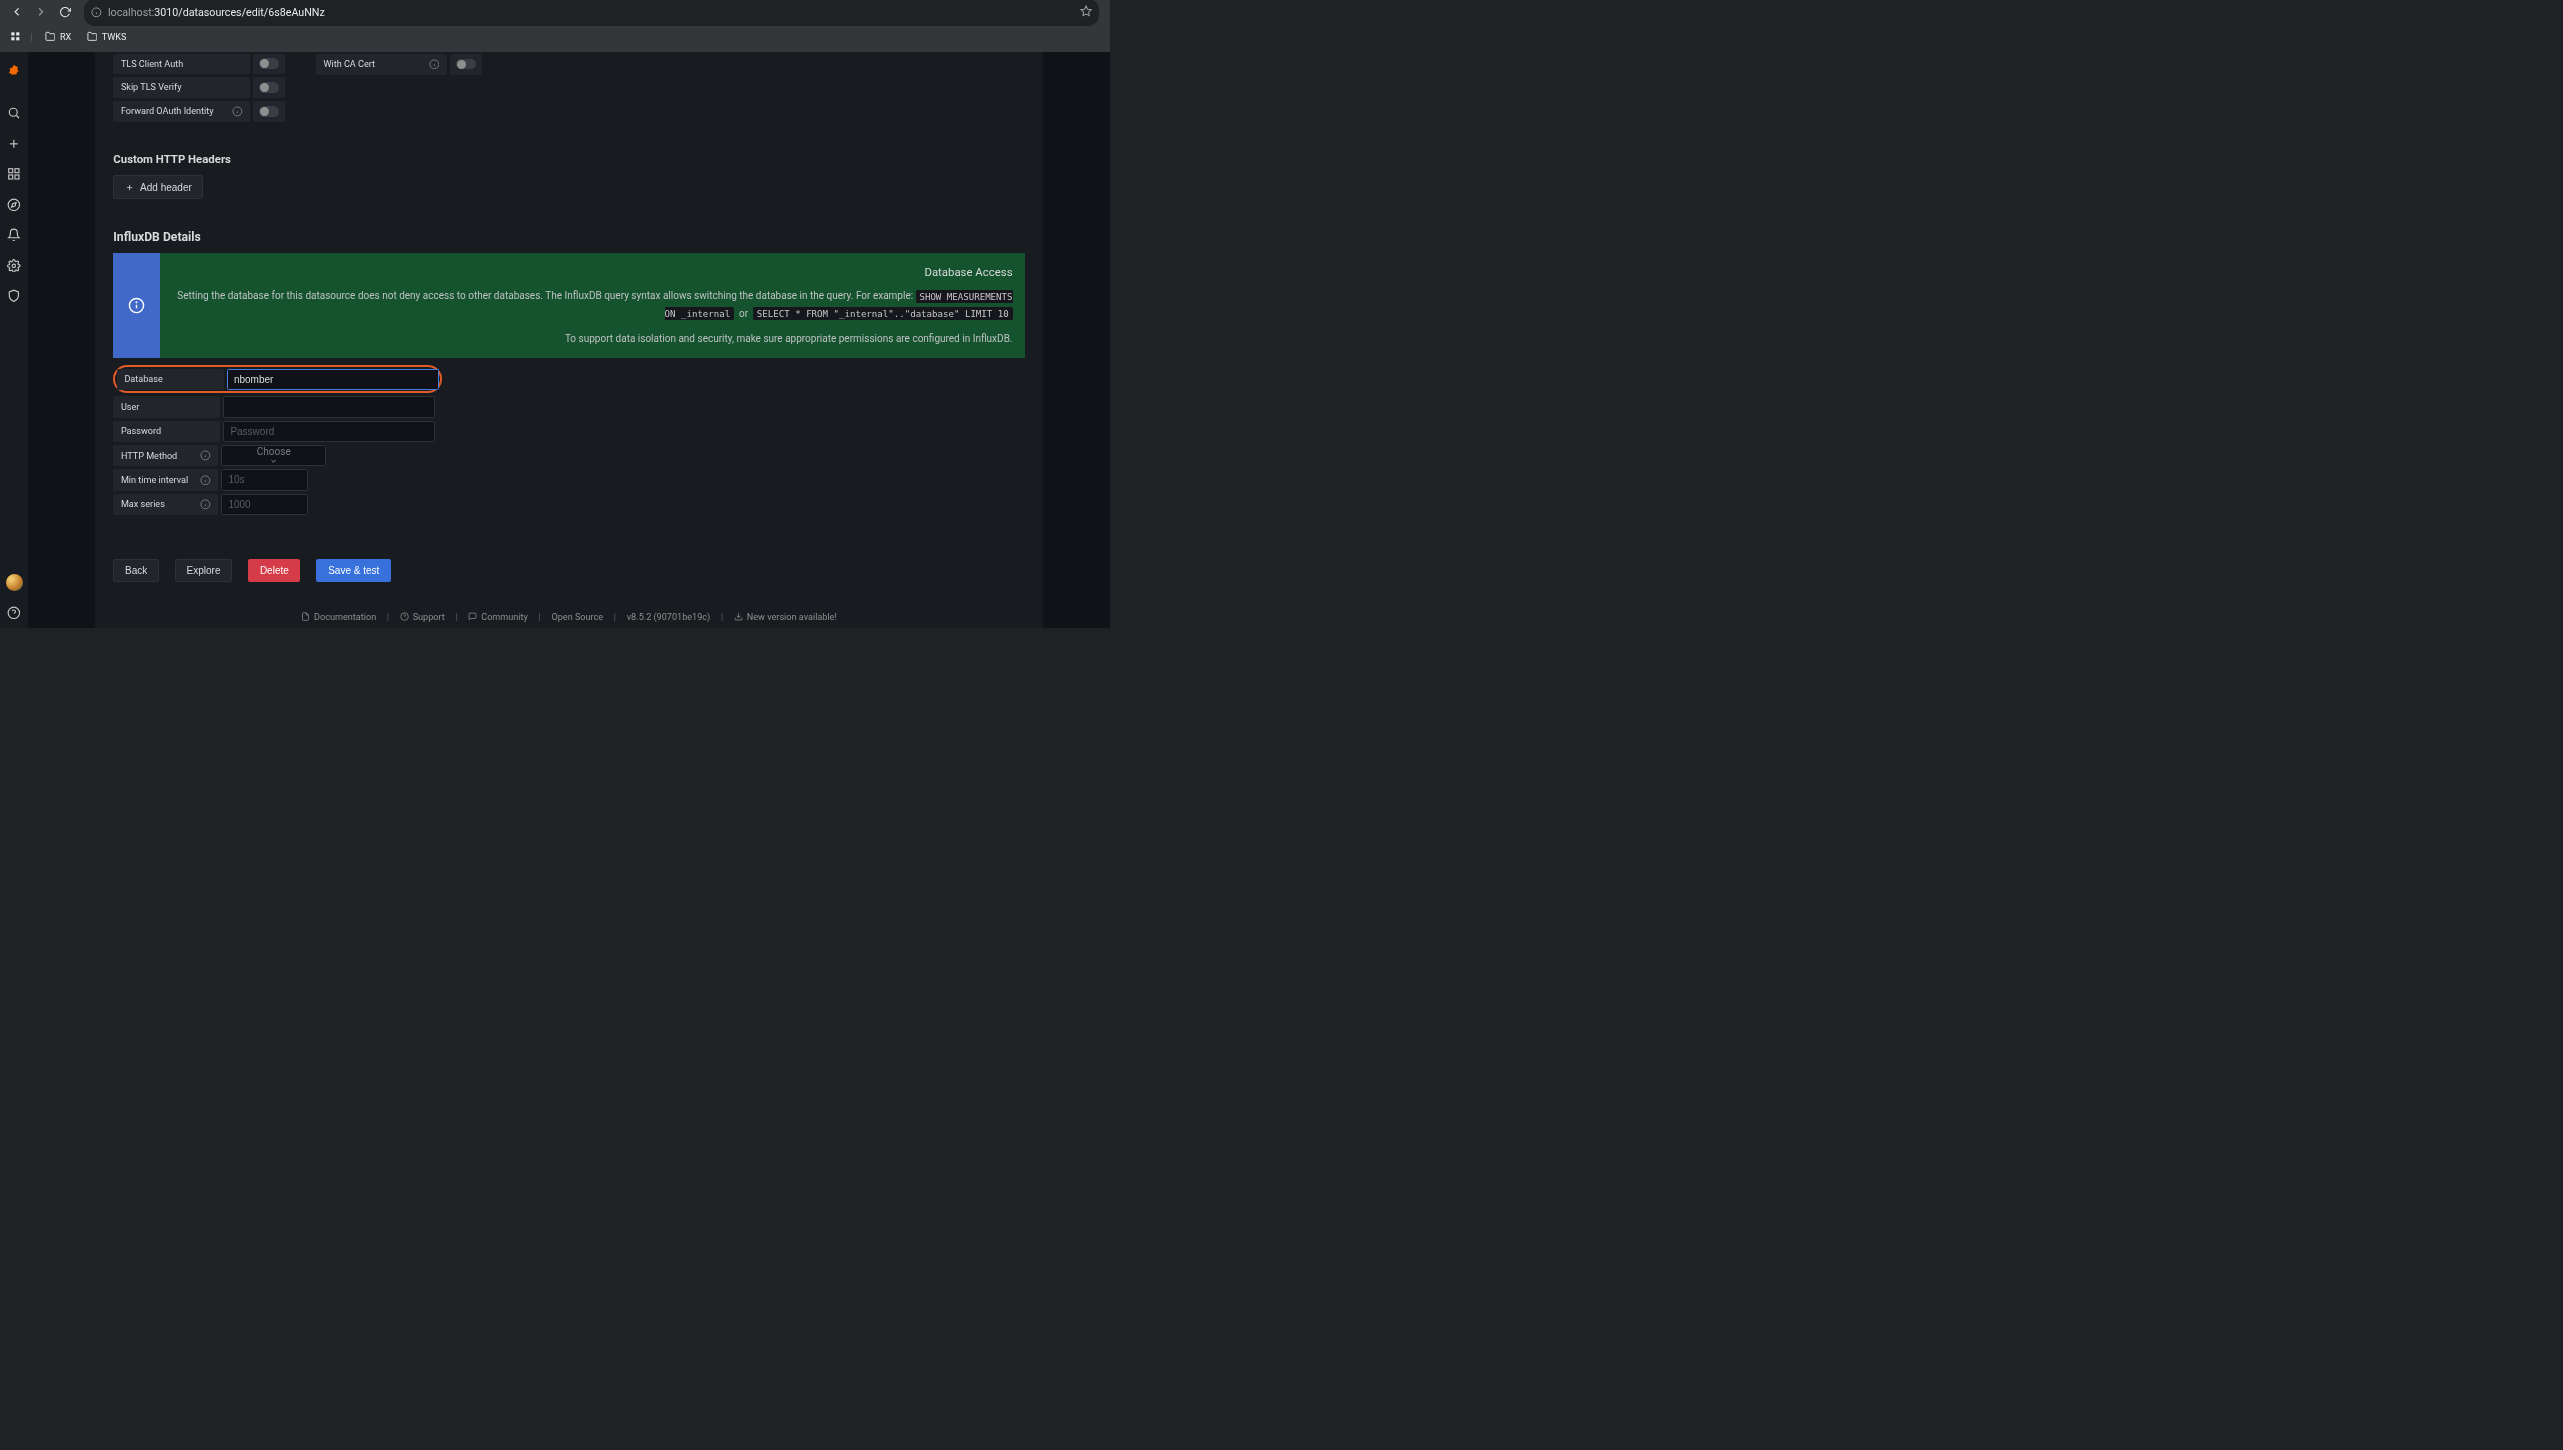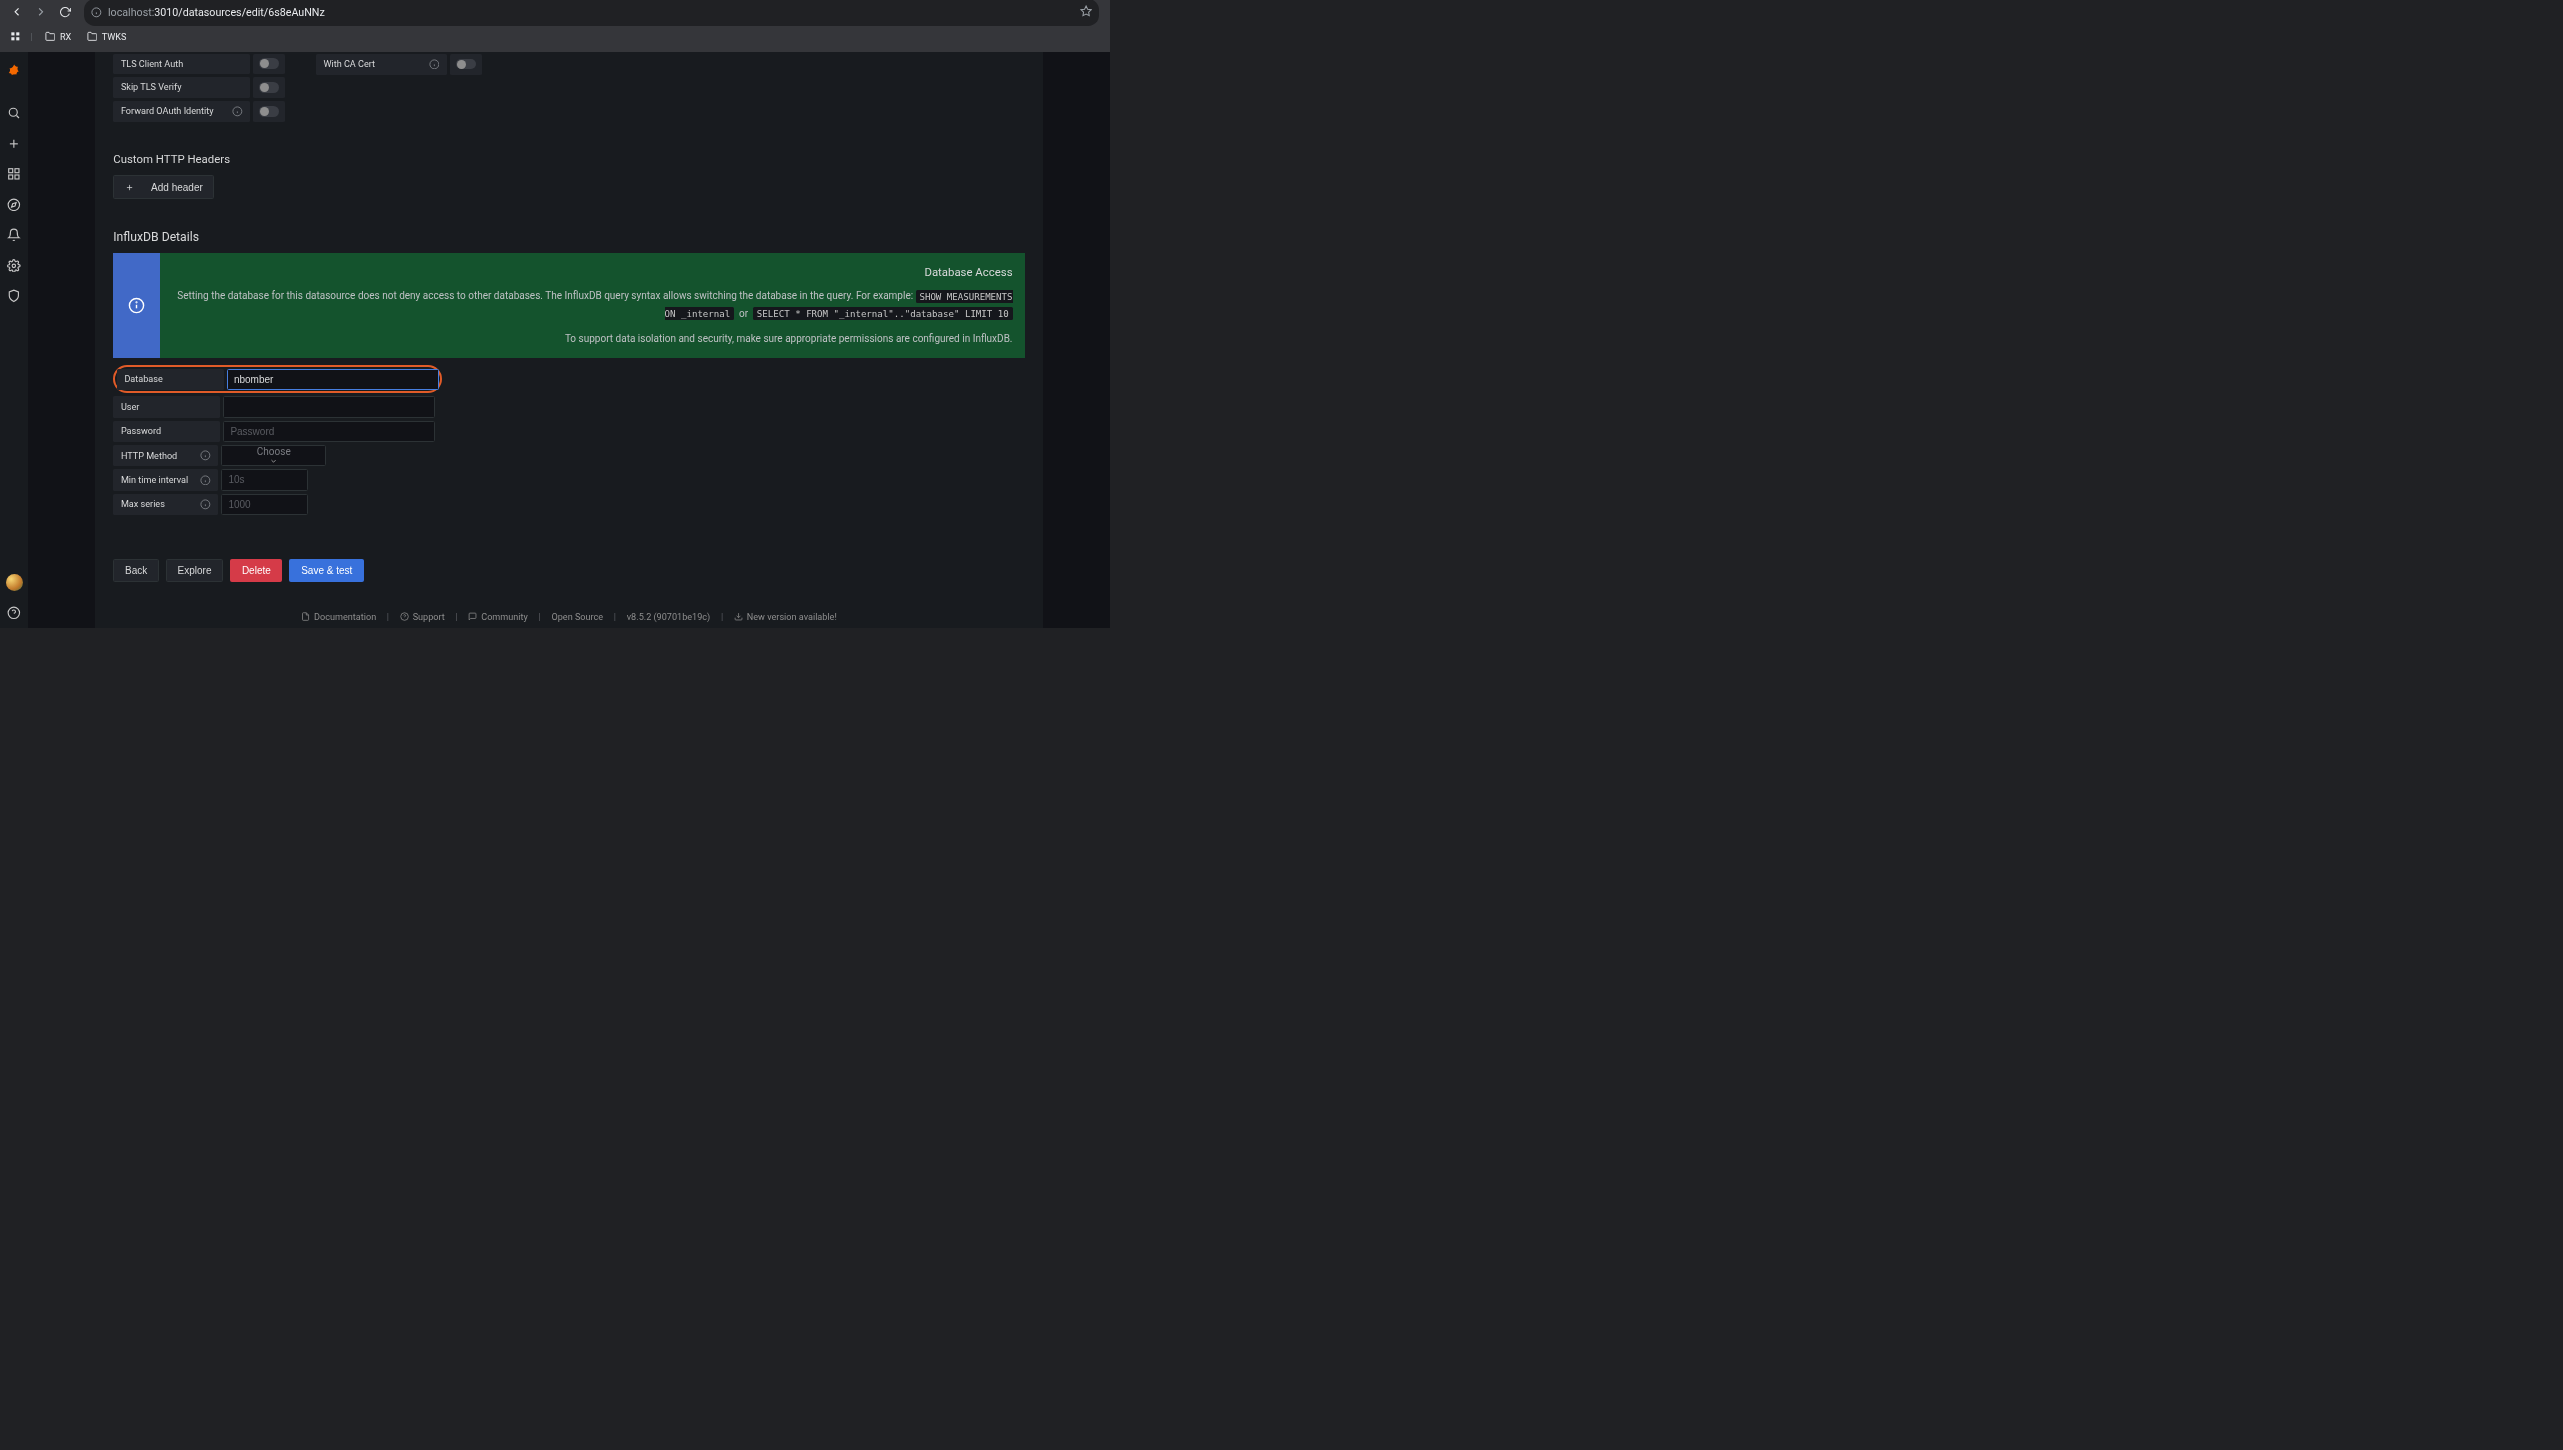--- a/index.html
+++ b/index.html
@@ -130,21 +130,21 @@
     background: var(--bg-page);
     padding: 0 18.3px;
     overflow-y: auto;
     position: relative;
     height: 100%;
   }
   .section-title {
     font-size: 11.4px;
     color: #d8d9da;
     margin: 15.2px 0 9.1px 0;
-    font-weight: 400;
+    font-weight: 700;
   }
 
   .form-row {
     display: flex;
     align-items: stretch;
     margin-bottom: 3px;
   }
   .form-label {
     width: 137px;
     background: var(--bg-panel);
@@ -215,24 +215,24 @@
   .select-input svg { width: 9.1px; height: 9.1px; color: #c7c7c7; }
 
   .btn {
     border: 0.8px solid var(--border);
     background: var(--bg-panel);
     color: var(--text);
     padding: 5.3px 10.7px;
     font-size: 10px;
     border-radius: 1.5px;
     cursor: pointer;
-    margin-right: 7px;
+    margin-right: 16px;
     display: inline-flex;
     align-items: center;
-    gap: 17px;
+    gap: 6px;
   }
   .btn.red { background: var(--red); border-color: var(--red); color: #fff; }
   .btn.blue { background: var(--blue); border-color: var(--blue); color: #fff; }
 
   .alert {
     display: flex;
     margin-bottom: 7.6px;
   }
   .alert-stripe {
     width: 47px;

